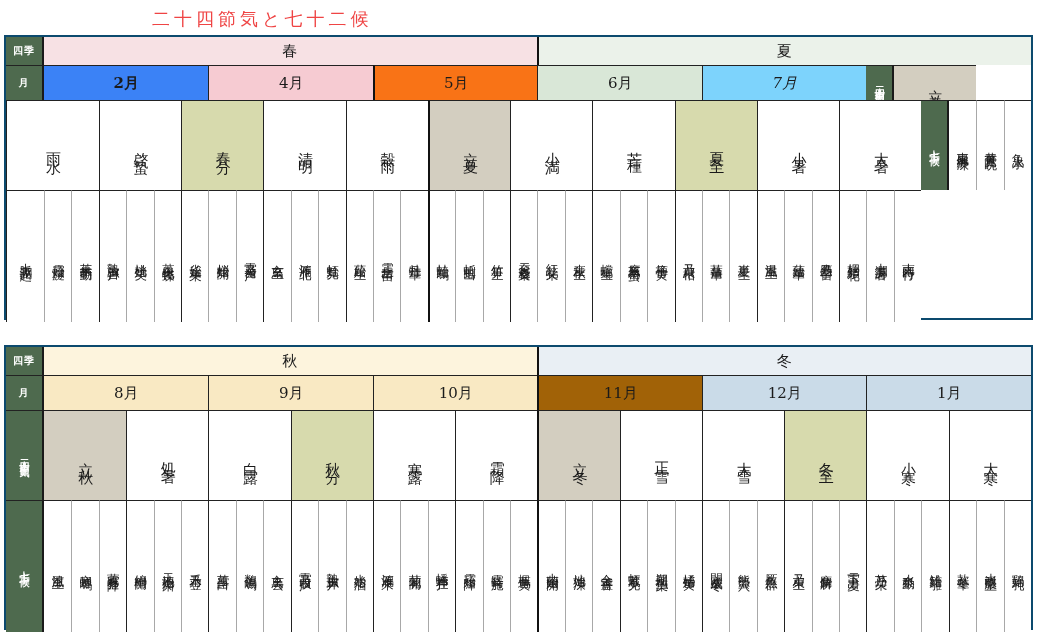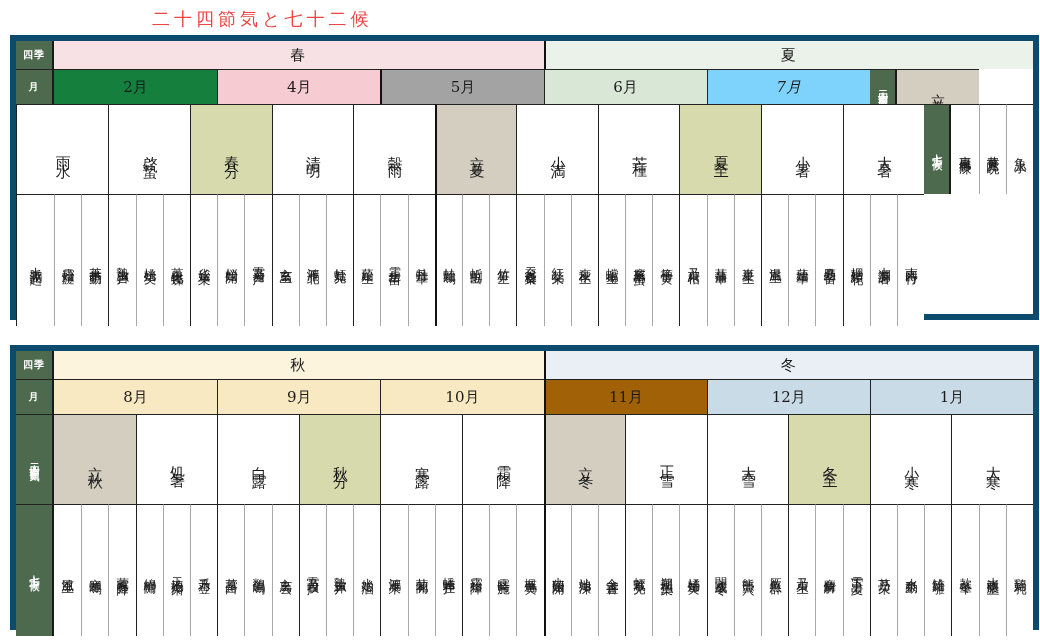--- a/index.html
+++ b/index.html
@@ -8,25 +8,25 @@
     font-family:"DejaVu Serif","Liberation Serif",serif;
     color:#1a1a1a;
   }
   *{box-sizing:border-box;}
   .page{position:relative;width:1040px;height:641px;}
   .title{
     position:absolute;left:152px;top:7px;
     font-size:18px;letter-spacing:4px;color:#ef4444;
   }
   .cal{
-    position:absolute;left:10px;width:1029px;height:285px;
+    position:absolute;left:4px;width:1029px;height:285px;
     display:grid;
     grid-template-columns:38px repeat(36,1fr);
     grid-template-rows:28px 35px 90px 132px;
-    border:6px solid #0c4a6e;
+    border:2px solid #0c4a6e;
     background:#ffffff;
   }
   .cal.t0{top:35px;}
   .cal.t1{top:345px;}
   .c{
     display:flex;align-items:center;justify-content:center;
     overflow:hidden;background:#fff;
   }
   .rh{
     background:#4e6a4e;color:#ffffff;
@@ -49,23 +49,23 @@
 <body>
 
 <div class="page">
   <div class="title">二十四節気と七十二候</div>
   <div id="tables">
       <div class="cal t0">
         <div class="c rh rh-h">四季</div>
         <div class="c season" style="grid-column: span 18; background: rgb(247, 225, 228);">春</div>
         <div class="c season bl2" style="grid-column: span 18; background: rgb(235, 242, 234);">夏</div>
         <div class="c rh rh-h bt">月</div>
-        <div class="c month bt" style="grid-column: span 6; background: #15803d;">2月</div>
+        <div class="c month bt" style="grid-column: span 6; background: #3b82f6; font-weight: bold;">2月</div>
         <div class="c month bt bl1" style="grid-column: span 6; background: rgb(246, 203, 210);">4月</div>
-        <div class="c month bt bl2" style="grid-column: span 6; background: #a3a3a3;">5月</div>
+        <div class="c month bt bl2" style="grid-column: span 6; background: #f97316;">5月</div>
         <div class="c month bt bl1" style="grid-column: span 6; background: rgb(217, 231, 215);">6月</div>
         <div class="c month bt bl1" style="grid-column: span 6; background: #7dd3fc; font-style: italic;">7月</div>
         <div class="c rh rh-v v bt">二十四節気</div>
         <div class="c sekki v bt" style="grid-column: span 3; background: rgb(211, 206, 192);">立春</div>
         <div class="c sekki v bt bl1" style="grid-column: span 3;">雨水</div>
         <div class="c sekki v bt bl1" style="grid-column: span 3;">啓蟄</div>
         <div class="c sekki v bt bl1" style="grid-column: span 3; background: rgb(215, 218, 173);">春分</div>
         <div class="c sekki v bt bl1" style="grid-column: span 3;">清明</div>
         <div class="c sekki v bt bl1" style="grid-column: span 3;">穀雨</div>
         <div class="c sekki v bt bl2" style="grid-column: span 3; background: rgb(211, 206, 192);">立夏</div>

